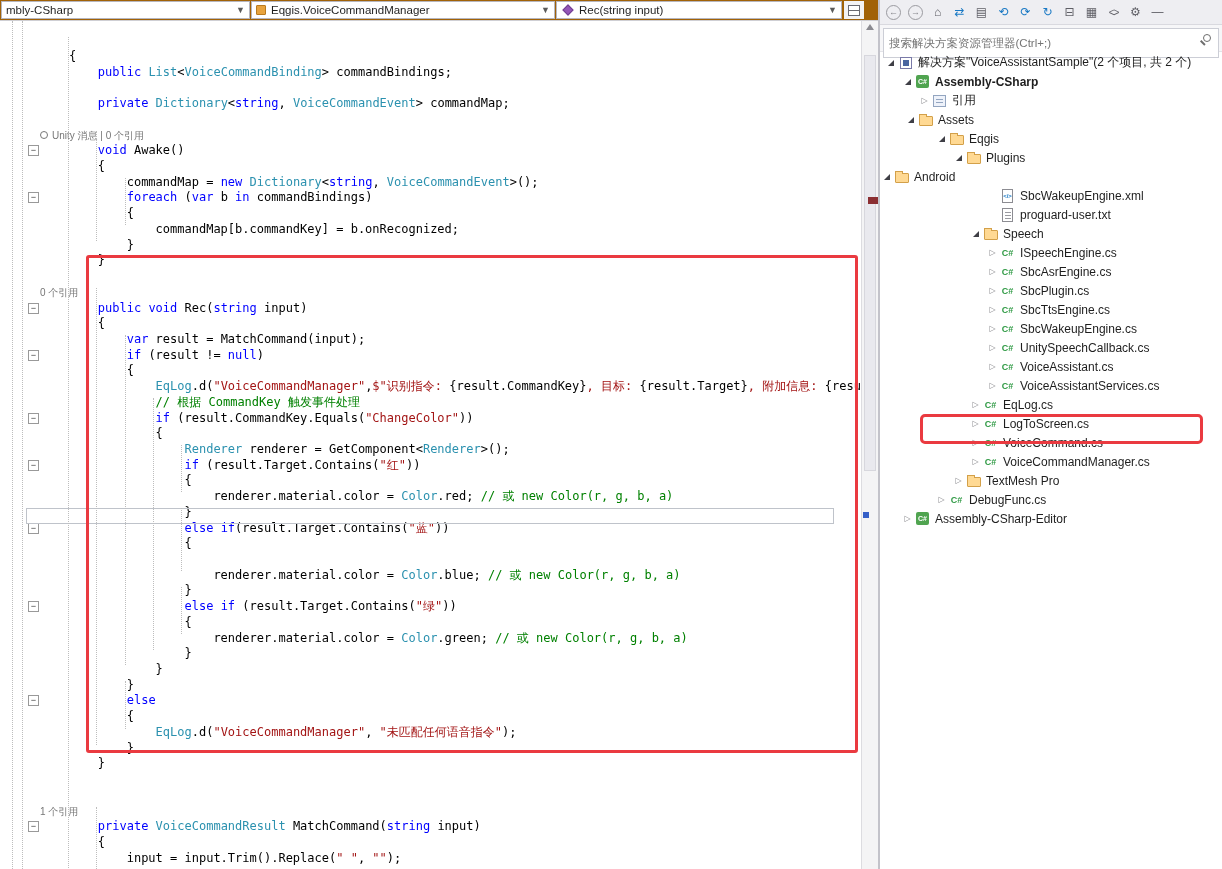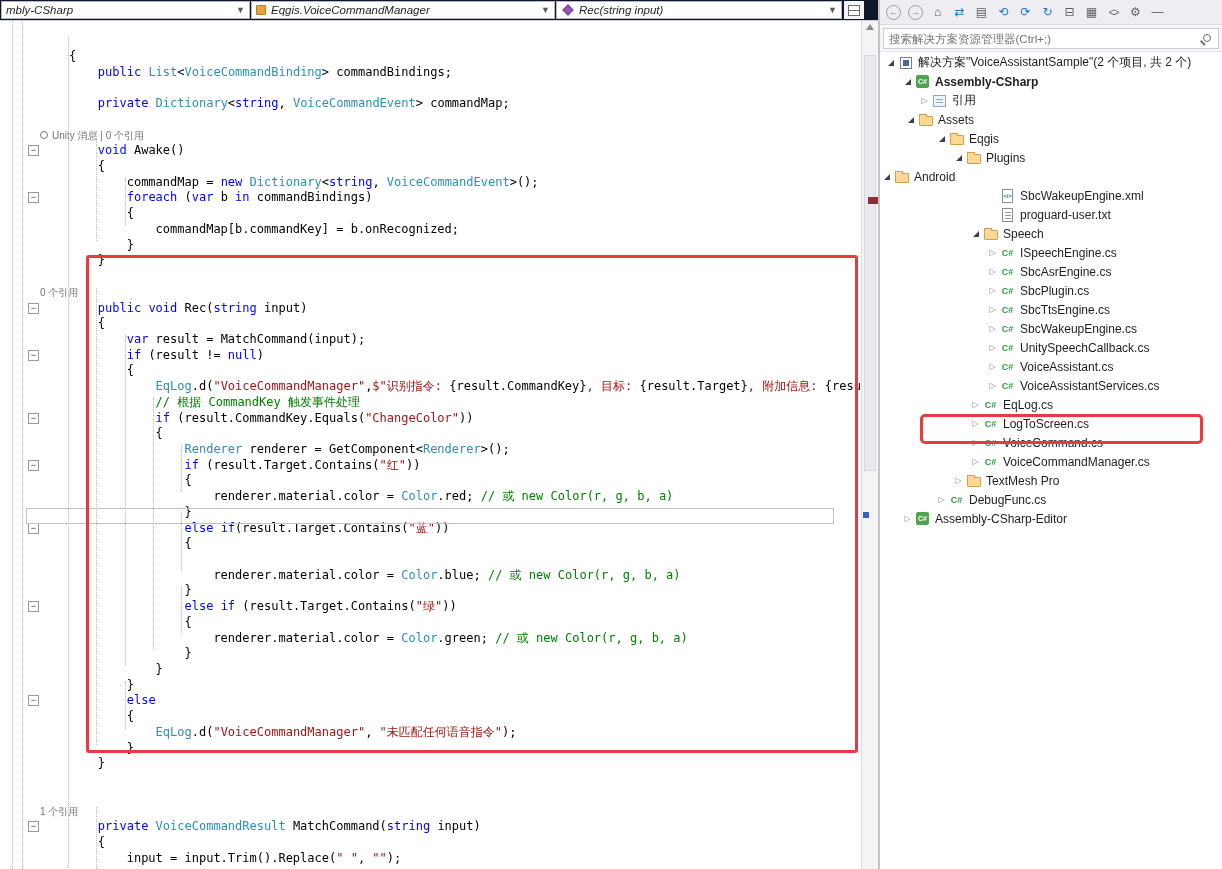--- a/index.html
+++ b/index.html
@@ -2,21 +2,21 @@
 <html><head>
 <meta charset="utf-8">
 <style>
   *{box-sizing:border-box;}
   html,body{margin:0;padding:0;width:1222px;height:869px;overflow:hidden;
     font-family:"Liberation Sans","DejaVu Sans",sans-serif;background:#fff;}
   .app{width:1222px;height:869px;display:flex;overflow:hidden;}
 
   
   .editor-pane{width:878px;height:100%;position:relative;flex:none;background:#fff;}
-  .navbar{height:21px;display:flex;align-items:stretch;background:#0f172a;border-bottom:1px solid #cfcfd4;font-style:italic;}
+  .navbar{height:21px;display:flex;align-items:stretch;background:#a16207;border-bottom:1px solid #cfcfd4;}
   .dd{display:flex;align-items:center;background:#fff;border:1px solid #b6b6bf;margin:1px 0 1px 1px;
       padding:0 4px;font-size:11.5px;color:#1e1e1e;cursor:default;}
   .dd1{width:249px}.dd2{width:304px}.dd3{width:286px}
   .dd .txt{flex:1;white-space:nowrap;overflow:hidden;}
   .dd .arr{color:#5a5a5a;font-size:9px;margin-left:4px;flex:none;}
   .class-ico{width:10px;height:10px;background:#e8a33d;border:1px solid #b97a1e;border-radius:1px;margin-right:5px;flex:none;}
   .method-ico{width:8px;height:8px;background:#9456b8;border:1px solid #713f91;transform:rotate(45deg);margin:0 7px 0 3px;flex:none;}
   .split-btn{width:20px;margin:1px 1px 1px 2px;background:#f3f3f5;display:flex;align-items:center;justify-content:center;}
   .split-ico{width:12px;height:11px;border:1px solid #6a6a72;position:relative;background:#fff;}
   .split-ico::after{content:"";position:absolute;left:0;right:0;top:4px;height:1px;background:#6a6a72;}
@@ -47,21 +47,21 @@
   
   .se{flex:1;background:#fff;position:relative;font-size:12px;overflow:hidden;}
   .se-toolbar{height:25px;background:#eeeef2;display:flex;align-items:center;padding:0 3px;border-bottom:1px solid #d9d9df;}
   .tbi{width:21px;height:19px;display:flex;align-items:center;justify-content:center;font-size:12px;
       color:#5f5f66;margin-right:1px;cursor:default;}
   .tbi.blue{color:#1a79c4;}
   .tbi.circ span{width:15px;height:15px;border:1px solid #9a9aa0;border-radius:50%;display:flex;
       align-items:center;justify-content:center;font-size:9px;color:#8a8a90;}
   .tbi.small{font-size:10px;letter-spacing:-1px;}
   .se-search{height:27px;padding:3px;background:#f6f6f8;border-bottom:1px solid #e3e3e8;position:relative;}
-  .se-search input{width:100%;height:21px;border:1px solid #ccced6;padding:0 22px 0 5px;font-size:11.5px;
+  .se-search input{width:100%;height:30px;border:1px solid #ccced6;padding:0 22px 0 5px;font-size:11.5px;
       color:#6d6d6d;background:#fff;outline:none;}
   .mag{position:absolute;right:11px;top:9px;width:8px;height:8px;border:1.5px solid #6d6d6d;border-radius:50%;}
   .mag::after{content:"";position:absolute;left:-4px;top:7px;width:6px;height:1.5px;background:#6d6d6d;transform:rotate(45deg);}
   .se-tree{position:absolute;top:53px;left:0;right:0;bottom:0;overflow:hidden;}
   .trow{height:19px;display:flex;align-items:center;color:#1e1e1e;cursor:default;white-space:nowrap;}
   .trow.b .tlabel{font-weight:bold;text-align:right;}
   .tarrow{width:13px;flex:none;display:flex;align-items:center;justify-content:center;}
   .exp{width:0;height:0;border-left:6px solid transparent;border-bottom:6px solid #3f3f46;}
   .col{color:#8a8a8e;font-size:8px;line-height:8px;}
   .ticon{width:17px;height:16px;flex:none;display:flex;align-items:center;justify-content:center;margin-right:4px;position:relative;}

